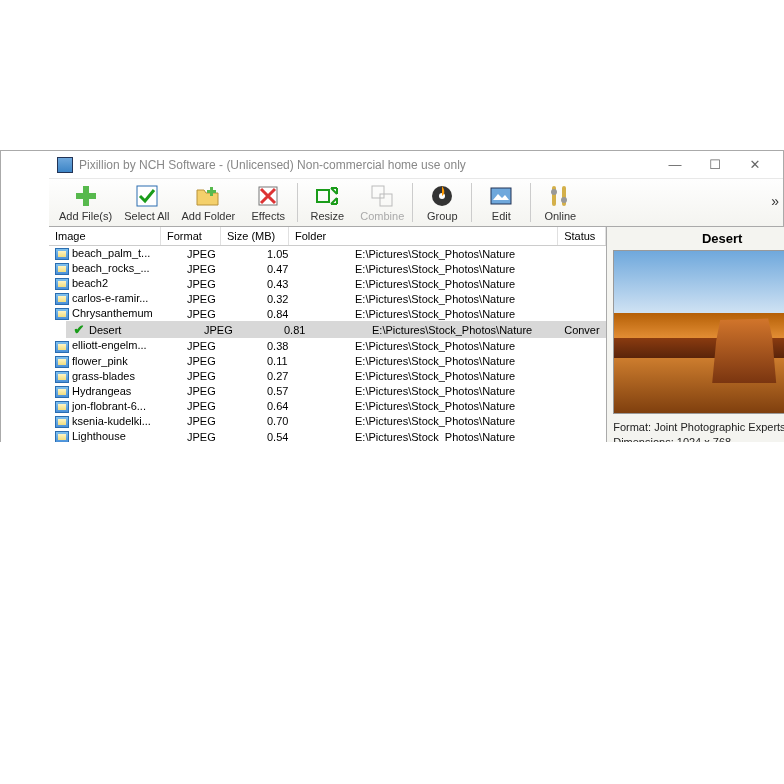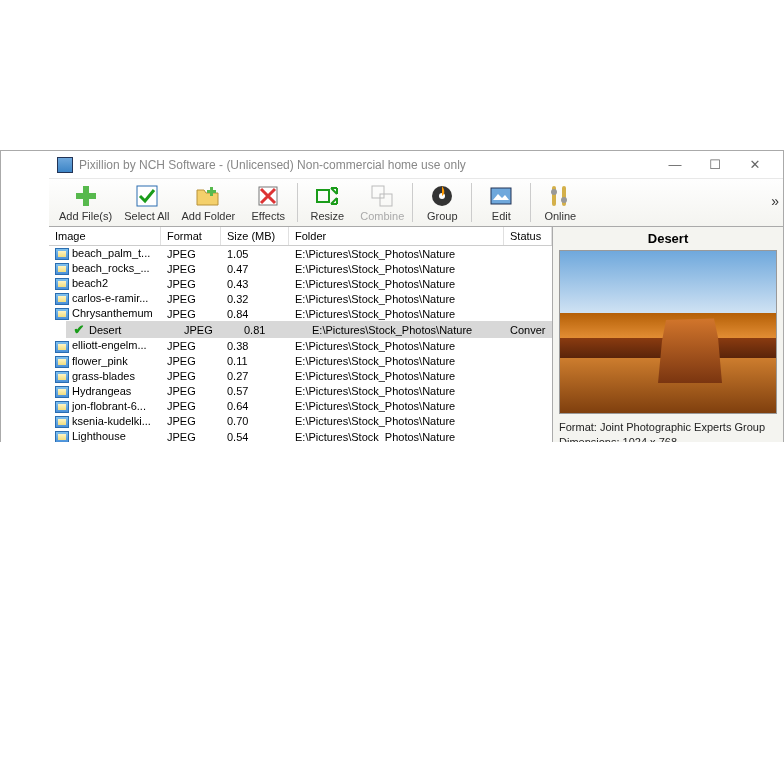--- a/index.html
+++ b/index.html
@@ -21,21 +21,21 @@
 .main { display: flex; border-bottom: 1px solid #aaa; }
 .left { flex: 1; display: flex; flex-direction: column; border-right: 1px solid #aaa; }
 .table-head { display: flex; background: #fff; border-bottom: 1px solid #ccc; font-size: 11px; }
 .table-head > div { padding: 3px 6px; border-right: 1px solid #e0e0e0; cursor: default; }
 .col-img { width: 112px; }
 .col-fmt { width: 60px; }
 .col-size { width: 68px; }
 .col-folder { flex: 1; }
 .col-status { width: 48px; text-align: left; }
 .rows { overflow: hidden; }
-.row { display: flex; font-size: 11px; padding: 1px 0; align-items: center; }
+.row { display: flex; font-size: 11px; padding: 1px 0; align-items: center; gap: 20px; }
 .row.selected { background: #d8d8d8; margin-left: 17px; }
 .row > div { padding: 0 6px; overflow: hidden; white-space: nowrap; text-overflow: ellipsis; }
 .ficon { width: 14px; height: 12px; display: inline-block; vertical-align: middle; margin-right: 3px; background: linear-gradient(#7ec0ee,#4a90d9); border: 1px solid #2a6db0; position: relative; }
 .ficon::before { content: ""; position: absolute; inset: 2px; background: linear-gradient(#fff4c2,#f0dd80); }
 .check { color: #1a9c1a; font-weight: bold; margin-right: 3px; font-size: 13px; display: inline-block; width: 14px; text-align: center; }
 .hscroll { height: 16px; background: #f0f0f0; border-top: 1px solid #ddd; display: flex; align-items: center; }
 .hscroll .arrow { width: 16px; text-align: center; color: #666; font-size: 9px; }
 .hscroll .track { flex: 1; background: #e8e8e8; height: 14px; position: relative; }
 .hscroll .thumb { position: absolute; left: 0; top: 0; height: 14px; width: 90px; background: #c8c8c8; border: 1px solid #aaa; }
 .right { width: 230px; background: #f4f4f0; padding: 2px 6px 4px; }

